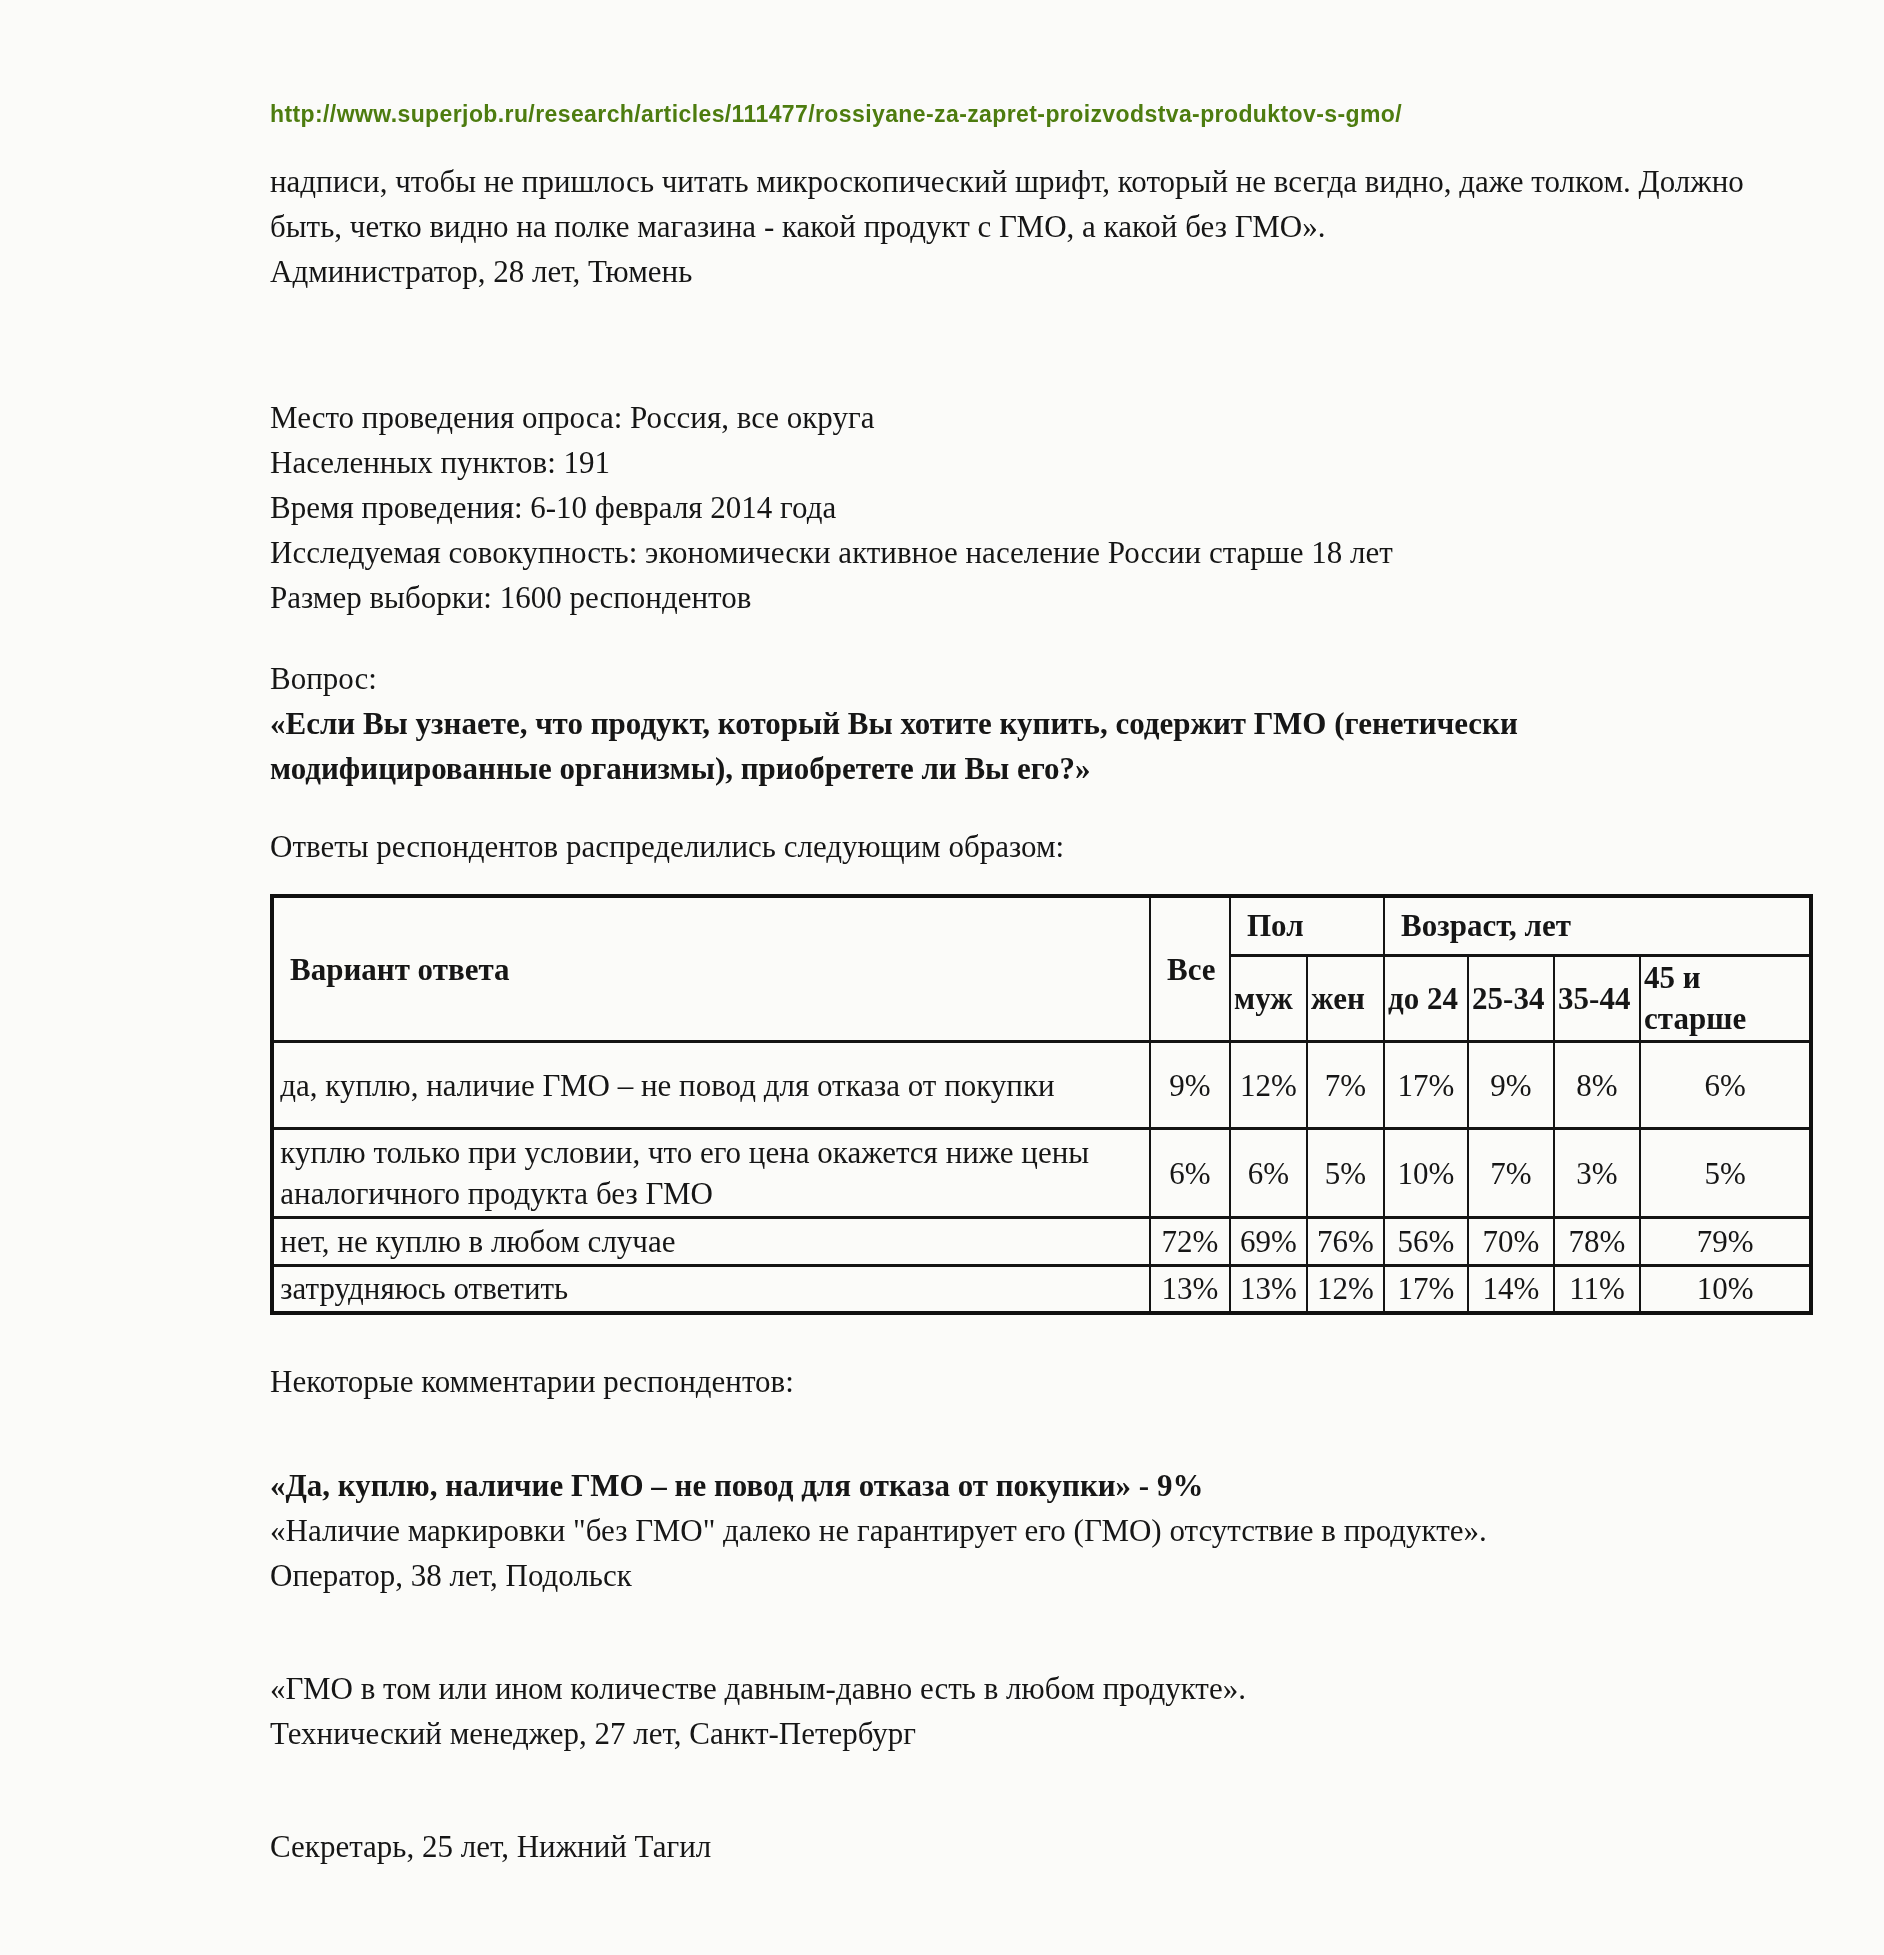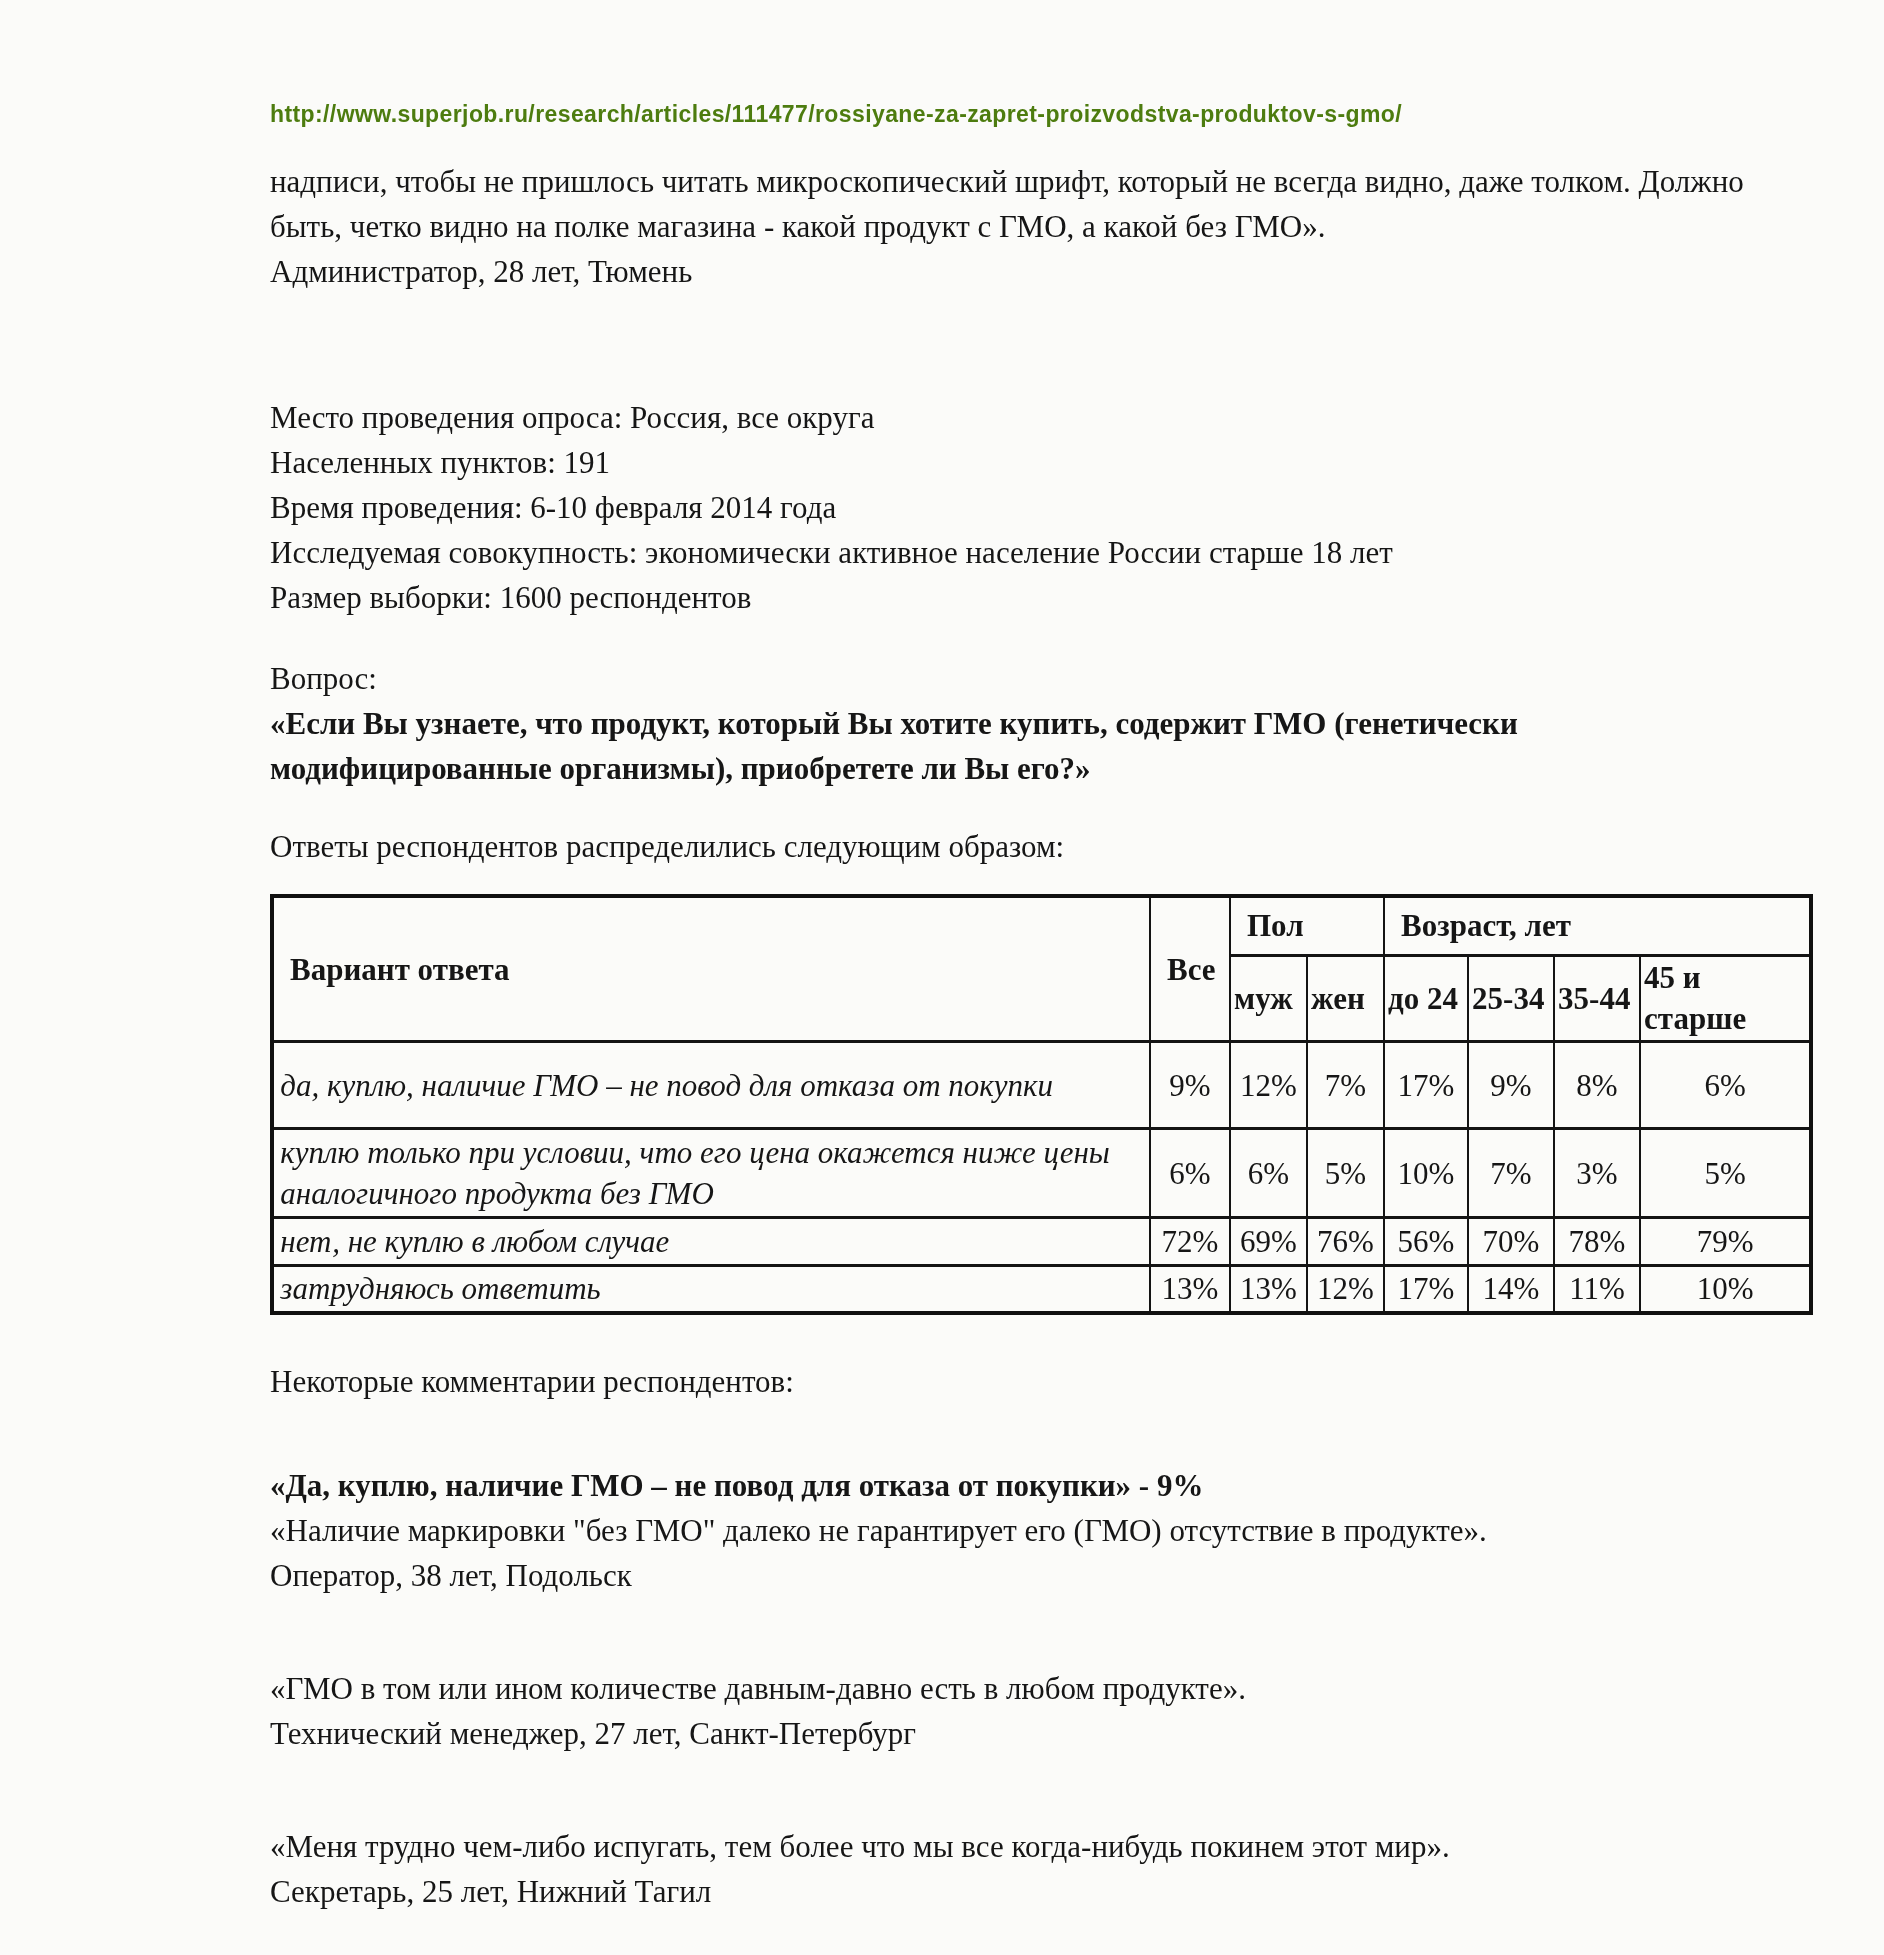--- a/index.html
+++ b/index.html
@@ -65,21 +65,21 @@
     padding-left: 16px;
   }
   thead tr.hdr-top { height: 59px; }
   thead tr.hdr-sub { height: 84px; }
   thead tr.hdr-sub th { border-top-width: 3.9px; padding: 0.8px 3.1px; }
   tbody td { border-top-width: 3.9px; }
   tbody tr.row-tall-1 { height: 87px; }
   tbody tr.row-tall-2 { height: 89px; }
   tbody tr.row-short-1 { height: 48px; }
   tbody tr.row-short-2 { height: 47px; }
-  td.cell-label { padding: 0.8px 6.3px; font-style: italic; }
+  td.cell-label { padding: 0.8px 6.3px; }
   td.cell-val { text-align: center; padding: 0.8px 1.6px; }
 
   .comments-heading { margin: 44px 0 59px 0; }
   .comment-block { margin-top: 68px; max-width: 1556px; }
   .comment-block.first { margin-top: 16px; }
   .comment-title { font-weight: 700; }
   .quote-narrow { max-width: 1408px; }
 </style>
 </head>
 <body>
@@ -186,18 +186,17 @@
     <p class="comment-quote quote-narrow">«Наличие маркировки "без ГМО" далеко не гарантирует его (ГМО) отсутствие в продукте».</p>
     <p class="comment-author">Оператор, 38 лет, Подольск</p>
   </div>
 
   <div class="comment-block">
     <p class="comment-quote">«ГМО в том или ином количестве давным-давно есть в любом продукте».</p>
     <p class="comment-author">Технический менеджер, 27 лет, Санкт-Петербург</p>
   </div>
 
   <div class="comment-block">
-    <p class="comment-quote">«Меня трудно чем-либо испугать, тем более что мы все когда-нибудь покинем этот мир».</p>
     <p class="comment-author">Секретарь, 25 лет, Нижний Тагил</p>
   </div>
 
 </div>
 
 
 </body></html>

